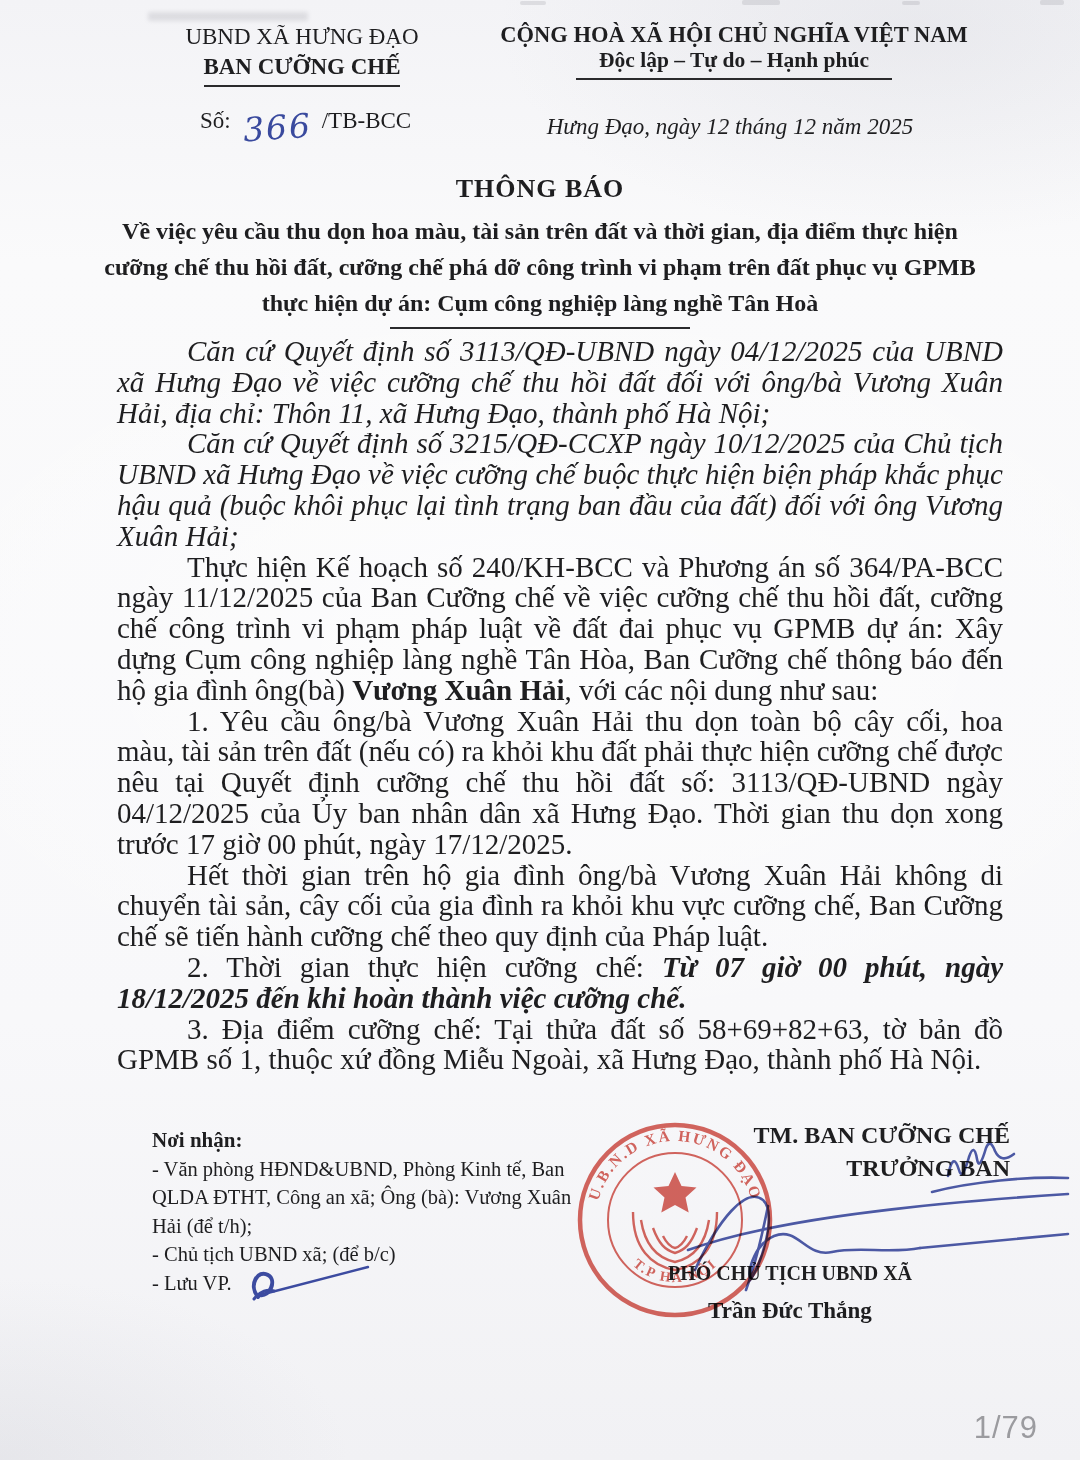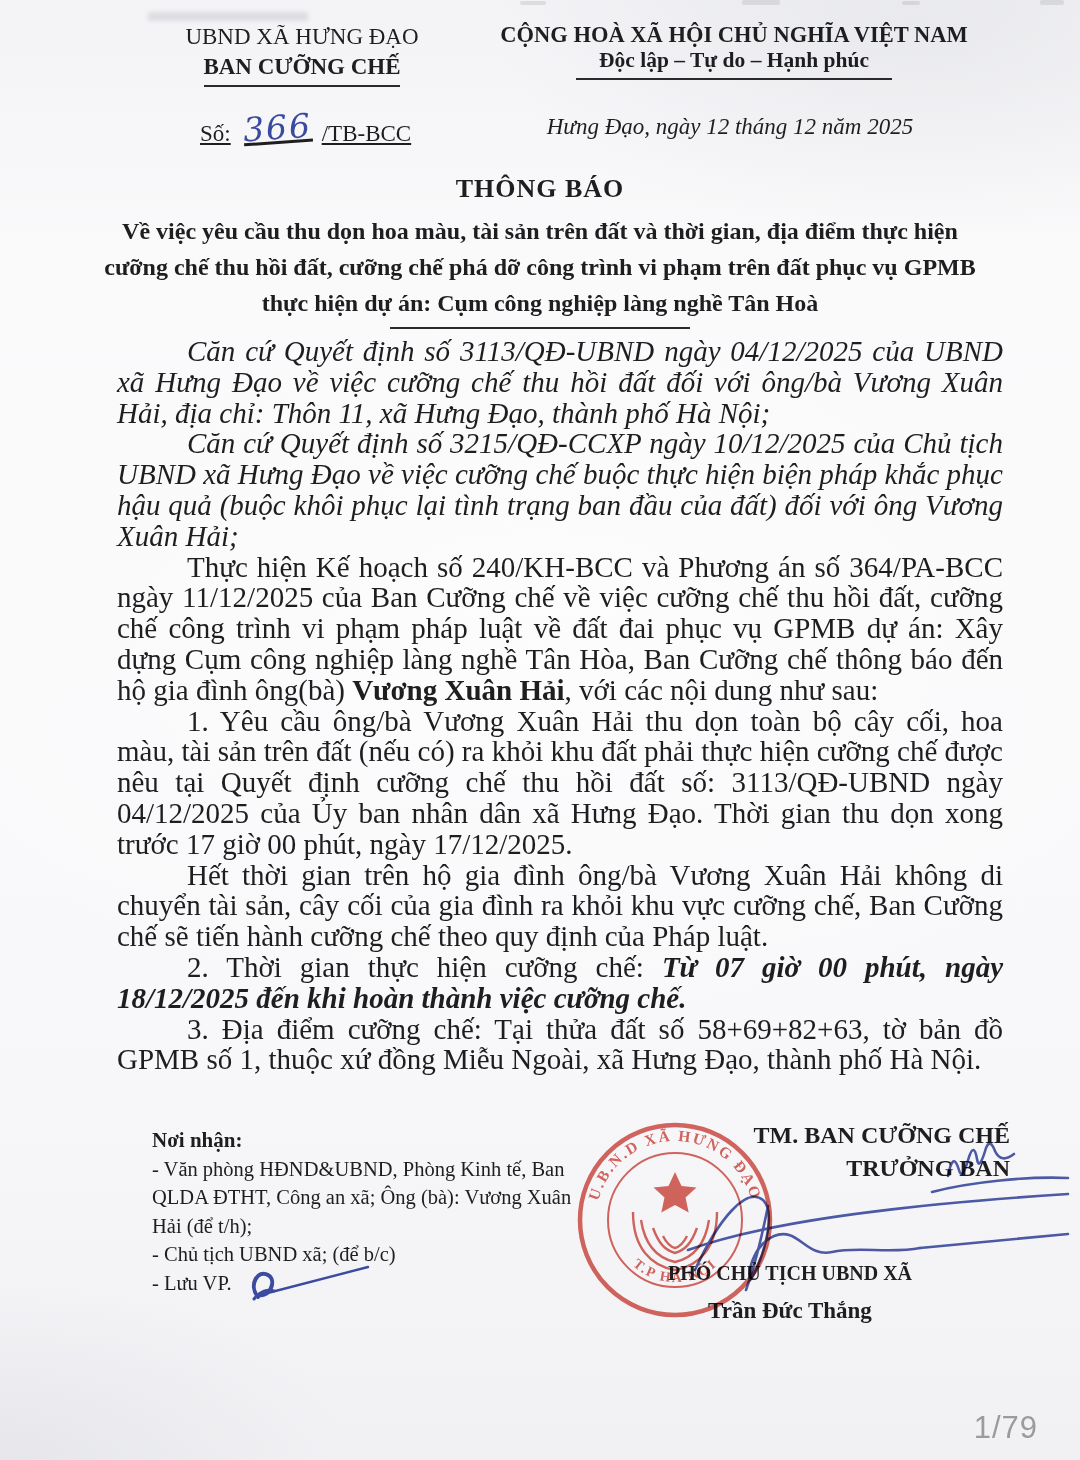--- a/index.html
+++ b/index.html
@@ -16,21 +16,21 @@
   .artifact{position:absolute;background:#8d8d97;opacity:.22;border-radius:2px;}
   
   .hdr-left{position:absolute;left:128px;top:24px;width:348px;text-align:center;}
   .hdr-left .l1{font-size:23px;}
   .hdr-left .l2{font-size:23px;font-weight:bold;margin-top:4px;}
   .hdr-left .rule{width:196px;border-top:2px solid #2a2a2c;margin:5px auto 0;}
   .hdr-right{position:absolute;left:478px;top:22px;width:512px;text-align:center;}
   .hdr-right .l1{font-size:22.5px;font-weight:bold;}
   .hdr-right .l2{font-size:21.5px;font-weight:bold;}
   .hdr-right .rule{width:316px;border-top:2px solid #2a2a2c;margin:5px auto 0;}
-  .num-row{position:absolute;left:200px;top:108px;display:flex;align-items:flex-end;font-size:23px;text-decoration:underline;}
+  .num-row{position:absolute;left:200px;top:108px;display:flex;align-items:flex-start;font-size:23px;}
   .hand-num{font-family:"DejaVu Serif",serif;font-style:italic;font-size:33px;color:#3a4a9e;
     display:inline-block;transform:rotate(-4deg);margin:0 10px 0 12px;letter-spacing:2px;}
   .date-line{position:absolute;left:470px;top:114px;width:520px;text-align:center;
     font-style:italic;font-size:23px;}
   
   .title{position:absolute;left:0;top:174px;width:100%;text-align:center;}
   .title .h{font-size:26px;font-weight:bold;letter-spacing:1px;}
   .title .sub{width:884px;margin:9px auto 0;font-size:24px;font-weight:bold;line-height:36px;}
   .title .rule{width:300px;border-top:2.5px solid #2a2a2c;margin:6px auto 0;}
   

